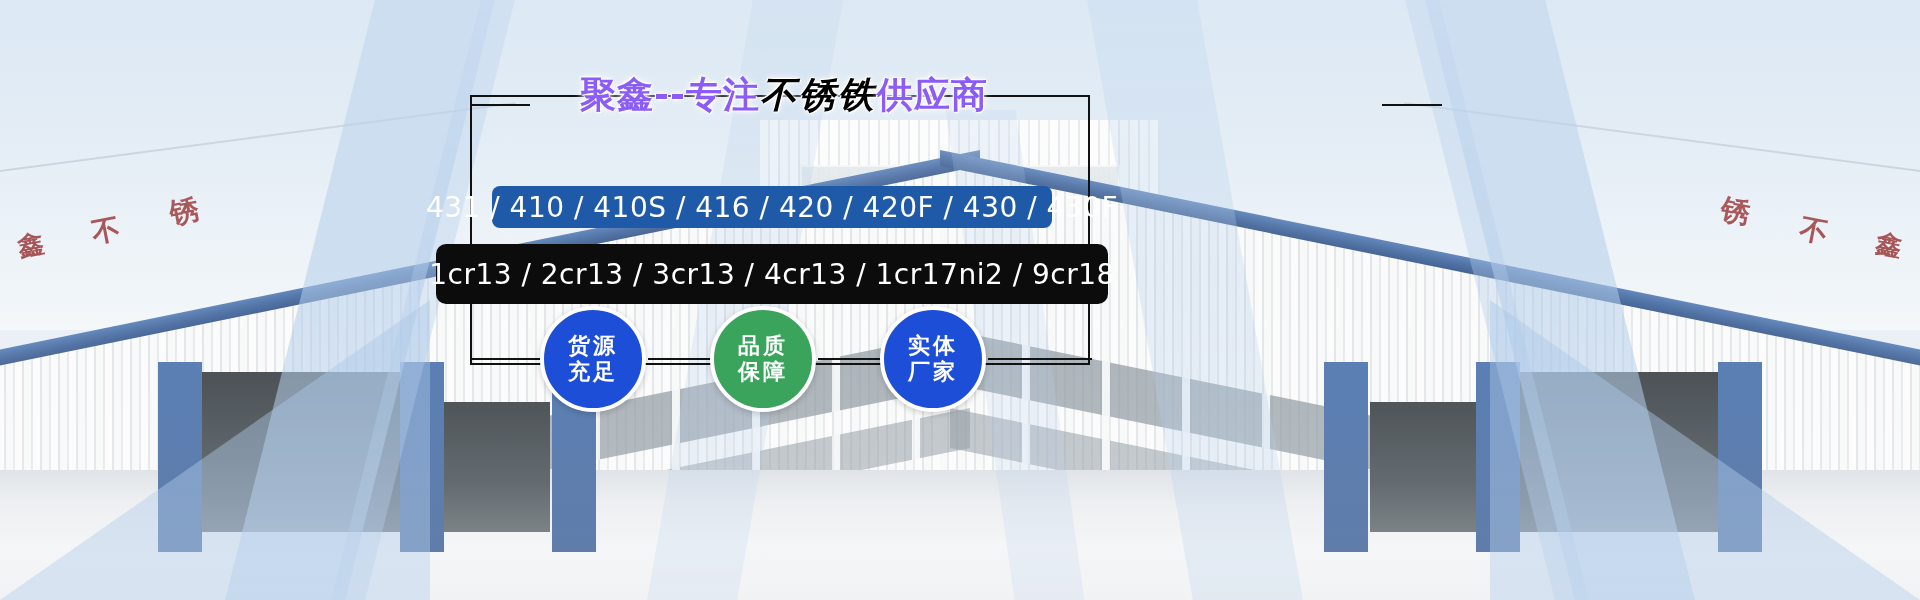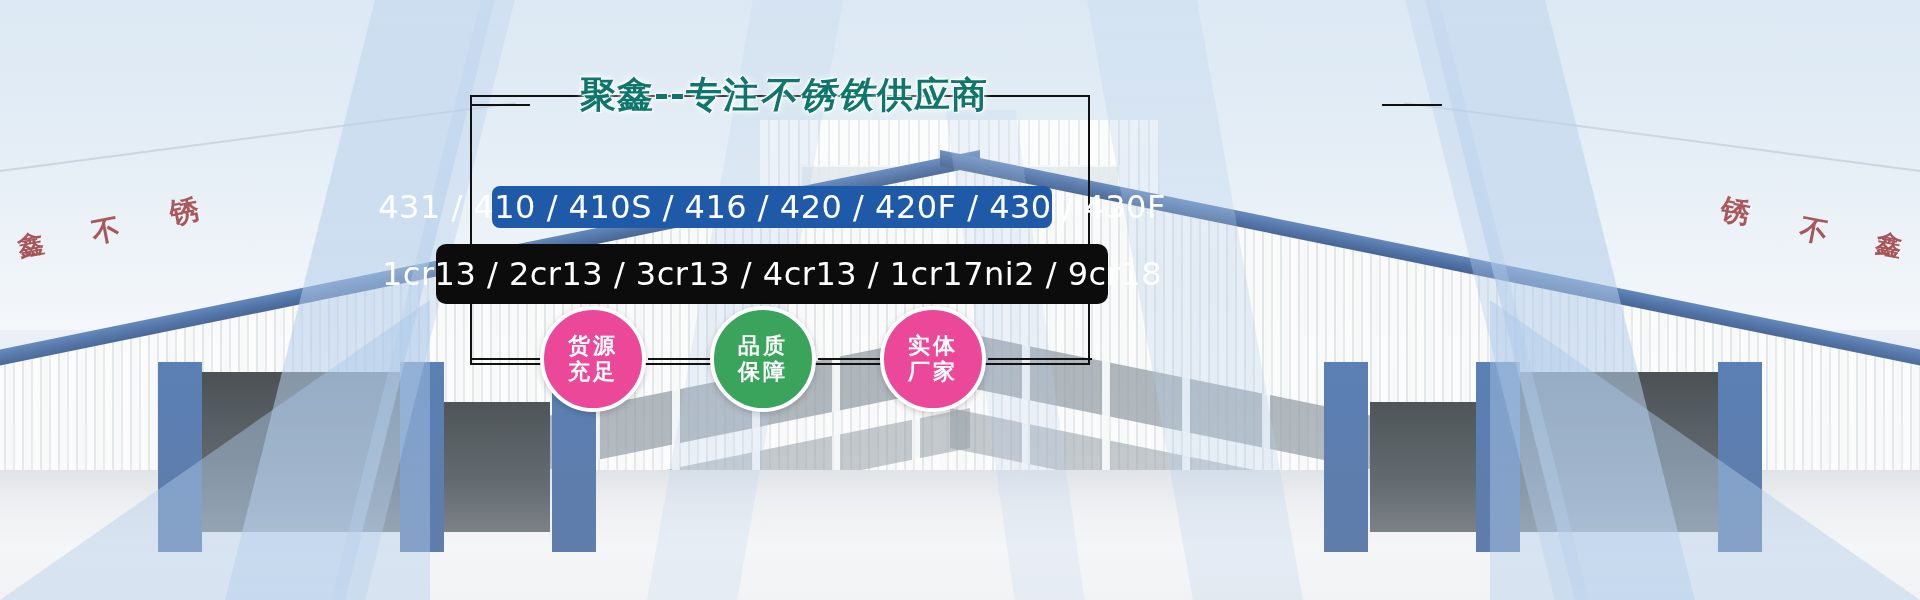--- a/index.html
+++ b/index.html
@@ -165,35 +165,35 @@
     text-align:center;
     font-family:"DejaVu Sans", sans-serif;
     font-weight:bold;
     font-size:36px;
     letter-spacing:1px;
     white-space:nowrap;
     line-height:1;
     z-index:6;
   }
   .headline .seg { text-shadow:0 0 4px #fff, 0 0 8px #fff, 1px 1px 0 #fff, -1px -1px 0 #fff; }
-  .hl-blue  { color:#0f766e; }
-  .hl-green { color:#0f766e; font-style:italic; font-family:"DejaVu Serif", serif; letter-spacing:3px; }
+  .hl-blue  { color:#8b5cf6; }
+  .hl-green { color:#000000; font-style:italic; font-family:"DejaVu Serif", serif; letter-spacing:3px; }
 
   
   .rule { position:absolute; top:104px; height:2px; background:#111; z-index:5; }
   .rule-l { left:470px; width:60px; }
   .rule-r { right:478px; width:60px; }
 
   
   .pill {
     position:absolute;
     display:flex; align-items:center; justify-content:center;
     color:#fff;
     font-family:"DejaVu Sans", sans-serif;
-    font-size:32px;
+    font-size:28px;
     letter-spacing:.5px;
     white-space:nowrap;
     z-index:6;
   }
   .pill-blue {
     left:492px; top:186px; width:560px; height:42px;
     background:#1f5aa8;
     border-radius:8px;
   }
   .pill-black {
@@ -214,21 +214,21 @@
   .badge-txt {
     color:#fff;
     font-family:"DejaVu Sans", sans-serif;
     font-weight:bold;
     font-size:22px;
     line-height:1.18;
     letter-spacing:3px;
     text-align:center;
     white-space:pre-line;
   }
-  .badge-blue  { background:#ec4899; }
+  .badge-blue  { background:#1d4ed8; }
   .badge-green { background:#3aa35c; }
   .bg1 { left:540px; }
   .bg2 { left:710px; }
   .bg3 { left:880px; }
 
   
   .connector { position:absolute; top:358px; height:2px; background:#111; z-index:4; }
   .con-a { left:470px;  width:80px; }
   .con-b { left:648px;  width:68px; }
   .con-c { left:818px;  width:68px; }

